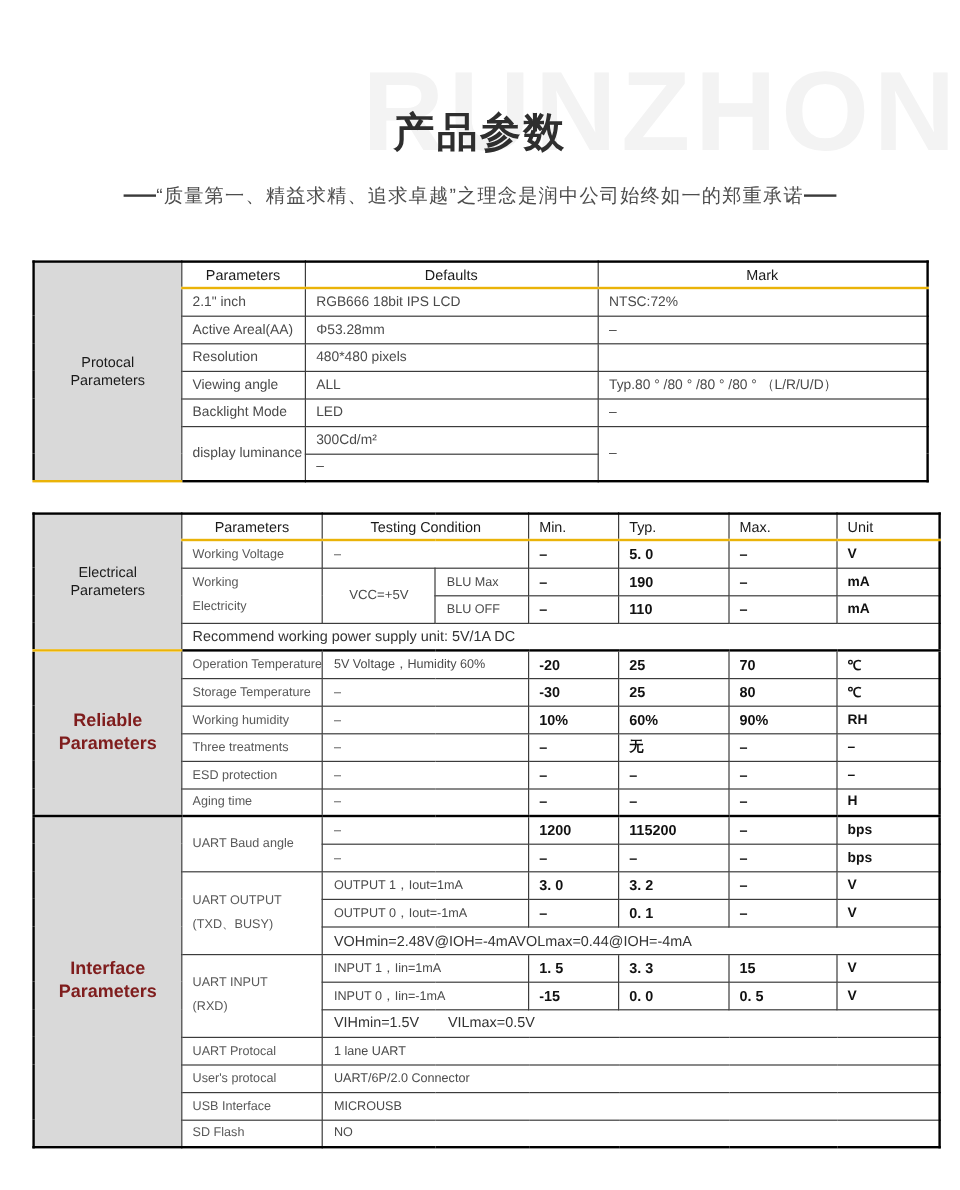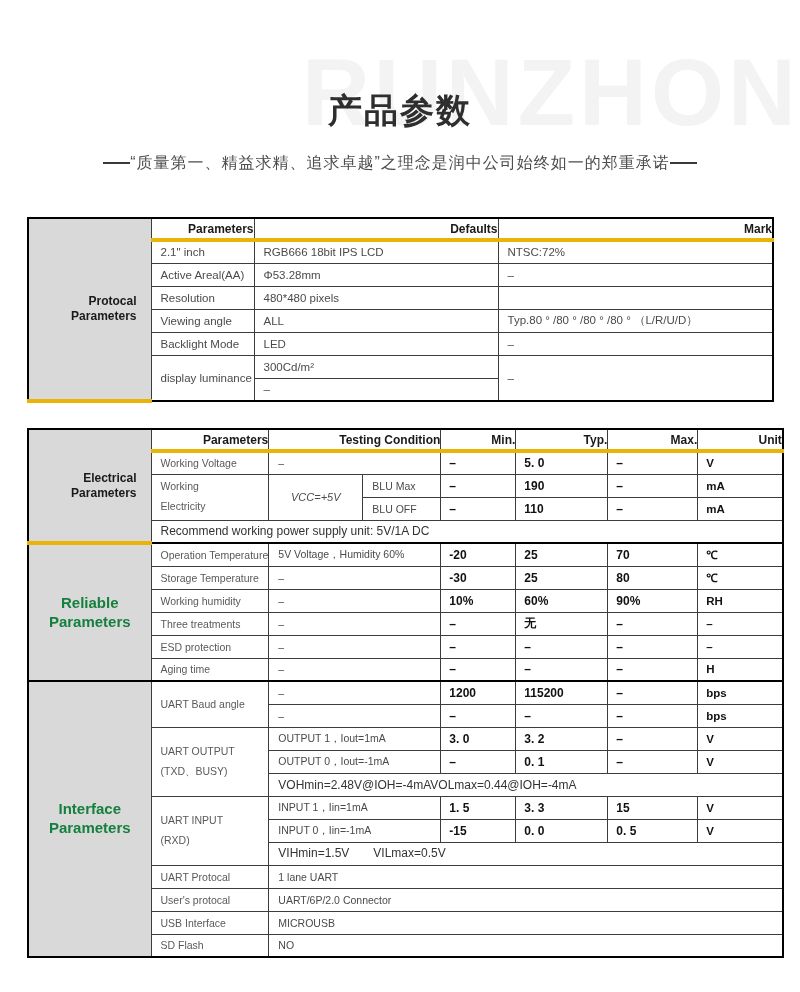--- a/index.html
+++ b/index.html
@@ -18,35 +18,35 @@
   .dash-seg { display: inline-block; width: 27px; height: 0; border-top: 2px solid #3a3a3a; }
   .subtitle-text { font-size: 16px; color: #4d4d4d; letter-spacing: 1px; }
 
   
   table { border-collapse: collapse; table-layout: fixed; margin-left: 27px;
     border: 2px solid #000; }
   td { border: 1px solid #3c3c3c; overflow: hidden; white-space: nowrap;
     vertical-align: middle; }
   tr { height: 23px; }
   tr.hdr { height: 22px; }
-  tr.hdr td { border-bottom: 4px solid #eab308; font-weight: bold; font-size: 12px; color: #1a1a1a; text-align: right; }
+  tr.hdr td { border-bottom: 2px solid #eab308; font-weight: normal; font-size: 12px; color: #1a1a1a; }
   tr.sec td { border-top: 2px solid #000; }
 
   td.cat { background: #d9d9d9; text-align: center; font-weight: bold; font-size: 15px;
-    color: #15803d; white-space: normal; line-height: 1.25; padding: 0 14px; }
+    color: #7f1d1d; white-space: normal; line-height: 1.25; padding: 0 14px; }
   td.h-c { text-align: center; }
   td.h-l { text-align: left; padding-left: 8px; }
 
   td.c-param { padding-left: 9px; font-size: 10.5px; color: #595959; }
   td.c-text  { padding-left: 9px; font-size: 11.5px; color: #4a4a4a; }
   td.c-test  { padding-left: 9px; font-size: 10.5px; color: #4a4a4a; }
   td.c-val   { padding-left: 8px; font-size: 12px; font-weight: bold; color: #111111; }
   td.c-unit  { padding-left: 8px; font-size: 11.5px; font-weight: bold; color: #111111; }
   td.c-note  { padding-left: 9px; font-size: 12px; color: #333333; margin-left: 33px; }
-  td.c-italic { font-style: italic; text-align: center; font-size: 11px; color: #4a4a4a; }
+  td.c-italic { text-align: center; font-size: 11px; color: #4a4a4a; }
   td.c-center { }
   .two-line div { line-height: 1.9; }
 
   .tbl-display { margin-top: 0; }
   .tbl-block { margin-top: 25px; }
 </style>
 </head>
 <body>
 
 <div class="header">

